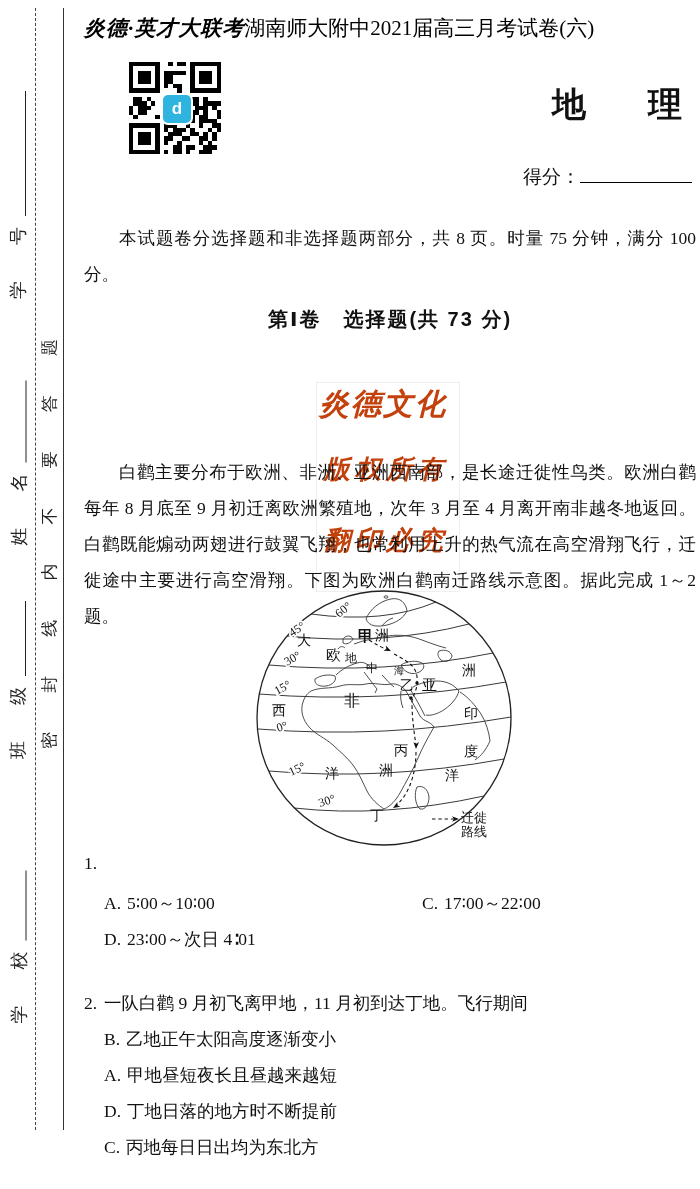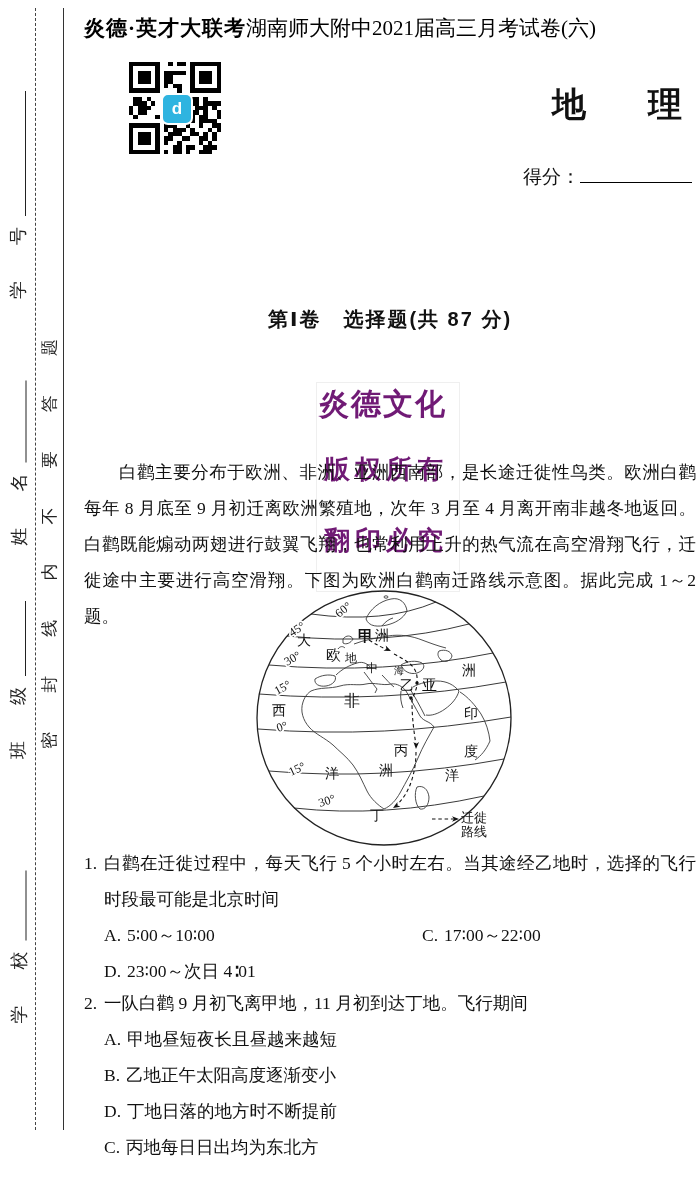--- a/index.html
+++ b/index.html
@@ -10,45 +10,45 @@
   .vline-dashed{left:35px;top:8px;height:1122px;width:0;border-left:1.2px dashed #444;}
   .vline-solid{left:63px;top:8px;height:1122px;width:0;border-left:1.4px solid #333;}
   .fieldgroup{height:24px;display:flex;align-items:center;transform:rotate(-90deg);}
   .fieldgroup .lbl{font-size:18px;letter-spacing:9px;white-space:nowrap;color:#222;}
   .fieldgroup .blank{display:inline-block;height:14px;border-bottom:1.2px solid #222;margin-left:2px;}
   .sealstrip{height:24px;display:flex;justify-content:space-between;align-items:center;
              transform:rotate(-90deg);}
   .sealstrip span{font-size:17px;color:#222;}
   
   .hdr{left:84px;top:14px;width:612px;font-size:21px;white-space:nowrap;color:#000;}
-  .hdr .brand{font-weight:700;letter-spacing:1px;margin-top:10px;}
+  .hdr .brand{font-weight:700;font-style:italic;letter-spacing:1px;margin-top:10px;}
   .qr{left:127px;top:62px;width:96px;height:92px;}
   .qrlogo{left:161px;top:93px;width:28px;height:28px;background:#2fb4e0;border:2px solid #fff;
           border-radius:7px;display:flex;align-items:center;justify-content:center;
           color:#fff;font-family:"Liberation Sans",sans-serif;font-weight:700;font-size:17px;}
   .title{left:84px;top:82px;width:612px;text-align:right;font-size:34px;font-weight:700;
          letter-spacing:14px;}
   .score{left:380px;top:164px;width:312px;text-align:right;font-size:19px;font-weight:400;}
   .score .line{display:inline-block;width:112px;border-bottom:1.6px solid #000;height:18px;}
   
   .flow{left:84px;top:0;width:612px;font-size:17.5px;line-height:36px;text-align:justify;}
   .indent{text-indent:2em;}
   .heading1{left:84px;top:306px;width:612px;text-align:center;font-size:20px;font-weight:700;
             font-family:"Liberation Sans","DejaVu Sans",sans-serif;letter-spacing:2px;}
   .secthead{font-weight:700;font-family:"Liberation Sans","DejaVu Sans",sans-serif;}
   .q{left:84px;width:612px;font-size:17.5px;line-height:36px;}
   .q .stem{padding-left:20px;text-align:justify;}
   .q .num{position:absolute;left:0;top:0;}
-  .opts2{display:grid;grid-template-columns:318px auto;padding-left:20px;}
+  .opts2{display:grid;grid-template-columns:318px auto;padding-left:20px;margin-top:40px;}
   .opts1{padding-left:20px;}
   .opt .k{margin-right:6px;}
   .footer{left:84px;top:1144px;width:612px;text-align:center;font-size:16.5px;letter-spacing:1px;}
   
   .wmbox{left:316px;top:382px;width:142px;height:208px;border:1px solid #efefef;z-index:0;}
-  .wm{position:absolute;color:#701a75;font-weight:700;white-space:nowrap;z-index:0;}
+  .wm{position:absolute;color:#c2410c;font-weight:700;white-space:nowrap;z-index:0;font-style:italic;}
   .wm1{left:319px;top:384px;font-size:30px;letter-spacing:2px;}
   .wm2{left:324px;top:452px;font-size:26px;letter-spacing:5px;}
   .wm3{left:324px;top:486px;font-size:26px;letter-spacing:5px;margin-top:37px;}
   .z1{z-index:1;}
   .fig{left:254px;top:588px;width:262px;height:262px;}
   svg text{font-family:"Liberation Serif","DejaVu Serif",serif;}
 </style>
 </head>
 <body>
 
@@ -214,22 +214,25 @@
   </div>
   <div class="abs qrlogo z1">
       <span>d</span>
     </div>
 
   <div class="abs title z1">地　理</div>
   <div class="abs score z1">
     <span>得分：</span><span class="line"></span>
   </div>
 
-
-  <div class="abs heading1 z1">第Ⅰ卷　选择题(共 87 分)</div>
+  <div class="abs flow z1" style="top:220px;">
+    <div class="indent">本试题卷分选择题和非选择题两部分，共 8 页。时量 75 分钟，满分 100 分。</div>
+  </div>
+
+  <div class="abs heading1 z1">第Ⅰ卷　选择题(共 73 分)</div>
 
 
   <div class="abs flow z1" style="top:430px;margin-top:24px;">
     <div class="indent">白鹳主要分布于欧洲、非洲、亚洲西南部，是长途迁徙性鸟类。欧洲白鹳每年 8 月底至 9 月初迁离欧洲繁殖地，次年 3 月至 4 月离开南非越冬地返回。白鹳既能煽动两翅进行鼓翼飞翔，也常利用上升的热气流在高空滑翔飞行，迁徙途中主要进行高空滑翔。下图为欧洲白鹳南迁路线示意图。据此完成 1～2 题。</div>
   </div>
 
   <div class="abs fig z1">
     <svg width="262" height="262" viewBox="0 0 262 262">
       <g fill="none" stroke="#222" stroke-width="1.3">
         <circle cx="130" cy="130" r="127"></circle>
@@ -312,33 +315,32 @@
         <text x="140" y="167" font-size="14">丙</text>
         <text x="116" y="232" font-size="14">丁</text>
         <text x="207" y="234" font-size="13">迁徙</text>
         <text x="207" y="248" font-size="13">路线</text>
       </g>
     </svg>
   </div>
 
   <div class="abs q z1" style="top:845px;">
     <span class="num">1.</span>
-    <div class="stem">白鹳在迁徙过程中，每天飞行 5 个小时左右。当其途经乙地时，选择的飞行时段最可能是北京时间</div>
     <div class="opts2">
       <div class="opt"><span class="k">A.</span><span>5∶00～10∶00</span></div>
       <div class="opt"><span class="k">C.</span><span>17∶00～22∶00</span></div>
       <div class="opt"><span class="k">D.</span><span>23∶00～次日 4∶01</span></div>
     </div>
   </div>
 
   <div class="abs q z1" style="top:985px;">
     <span class="num">2.</span>
     <div class="stem">一队白鹳 9 月初飞离甲地，11 月初到达丁地。飞行期间</div>
     <div class="opts1">
+      <div class="opt"><span class="k">B.</span><span>乙地正午太阳高度逐渐变小</span></div>
       <div class="opt"><span class="k">A.</span><span>甲地昼短夜长且昼越来越短</span></div>
-      <div class="opt"><span class="k">B.</span><span>乙地正午太阳高度逐渐变小</span></div>
       <div class="opt"><span class="k">D.</span><span>丁地日落的地方时不断提前</span></div>
       <div class="opt"><span class="k">C.</span><span>丙地每日日出均为东北方</span></div>
     </div>
   </div>
 
 
 </div>
 
 </body></html>

